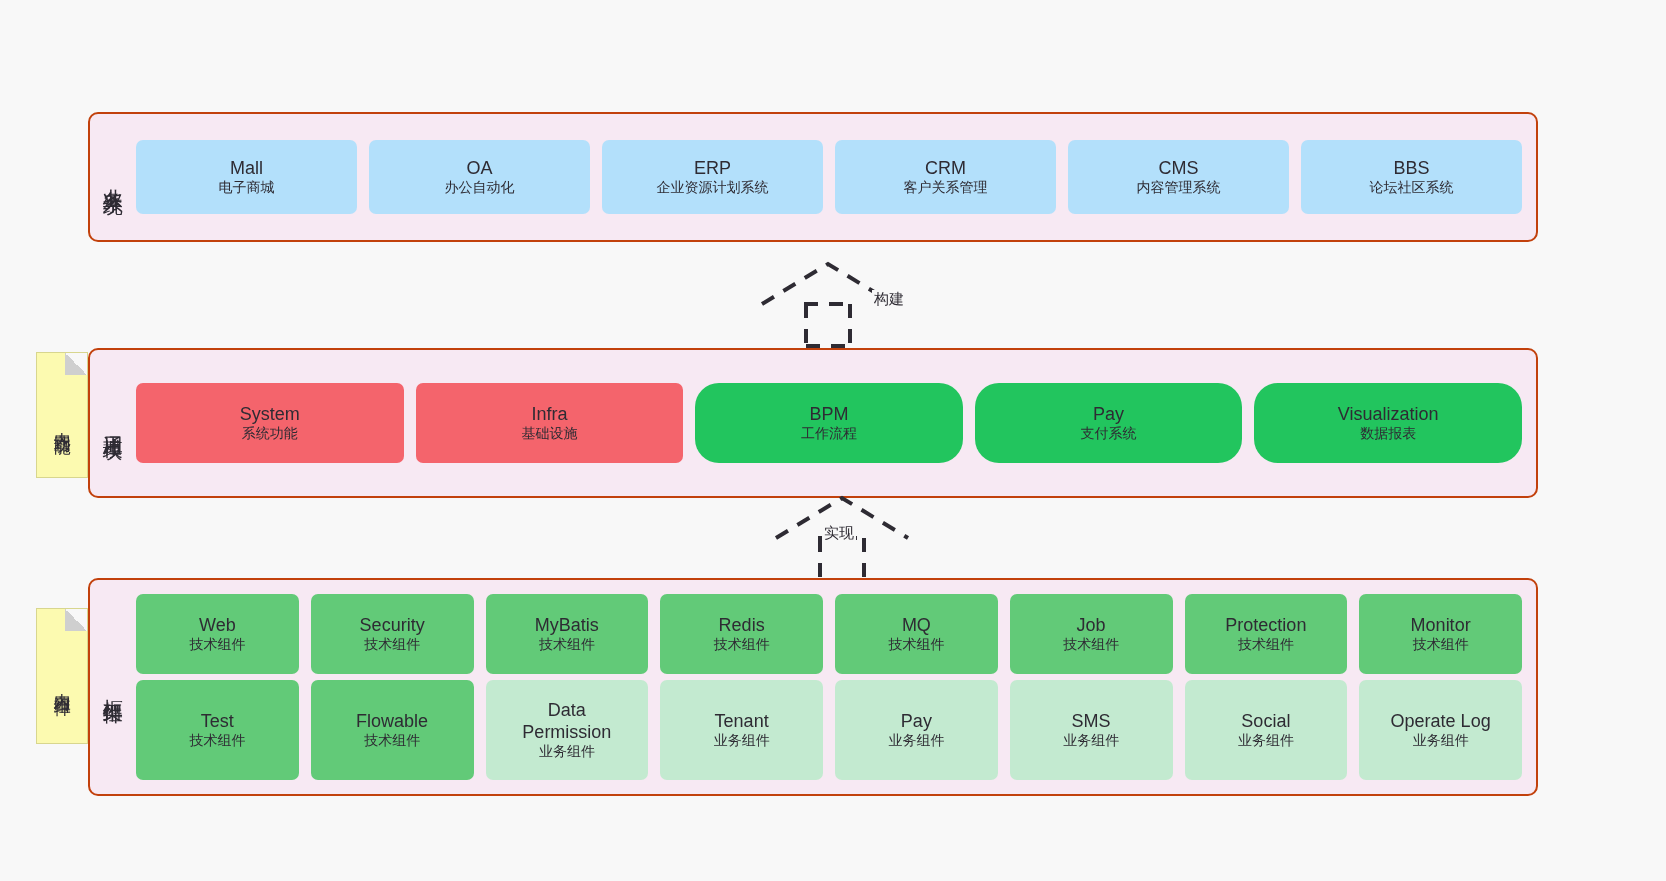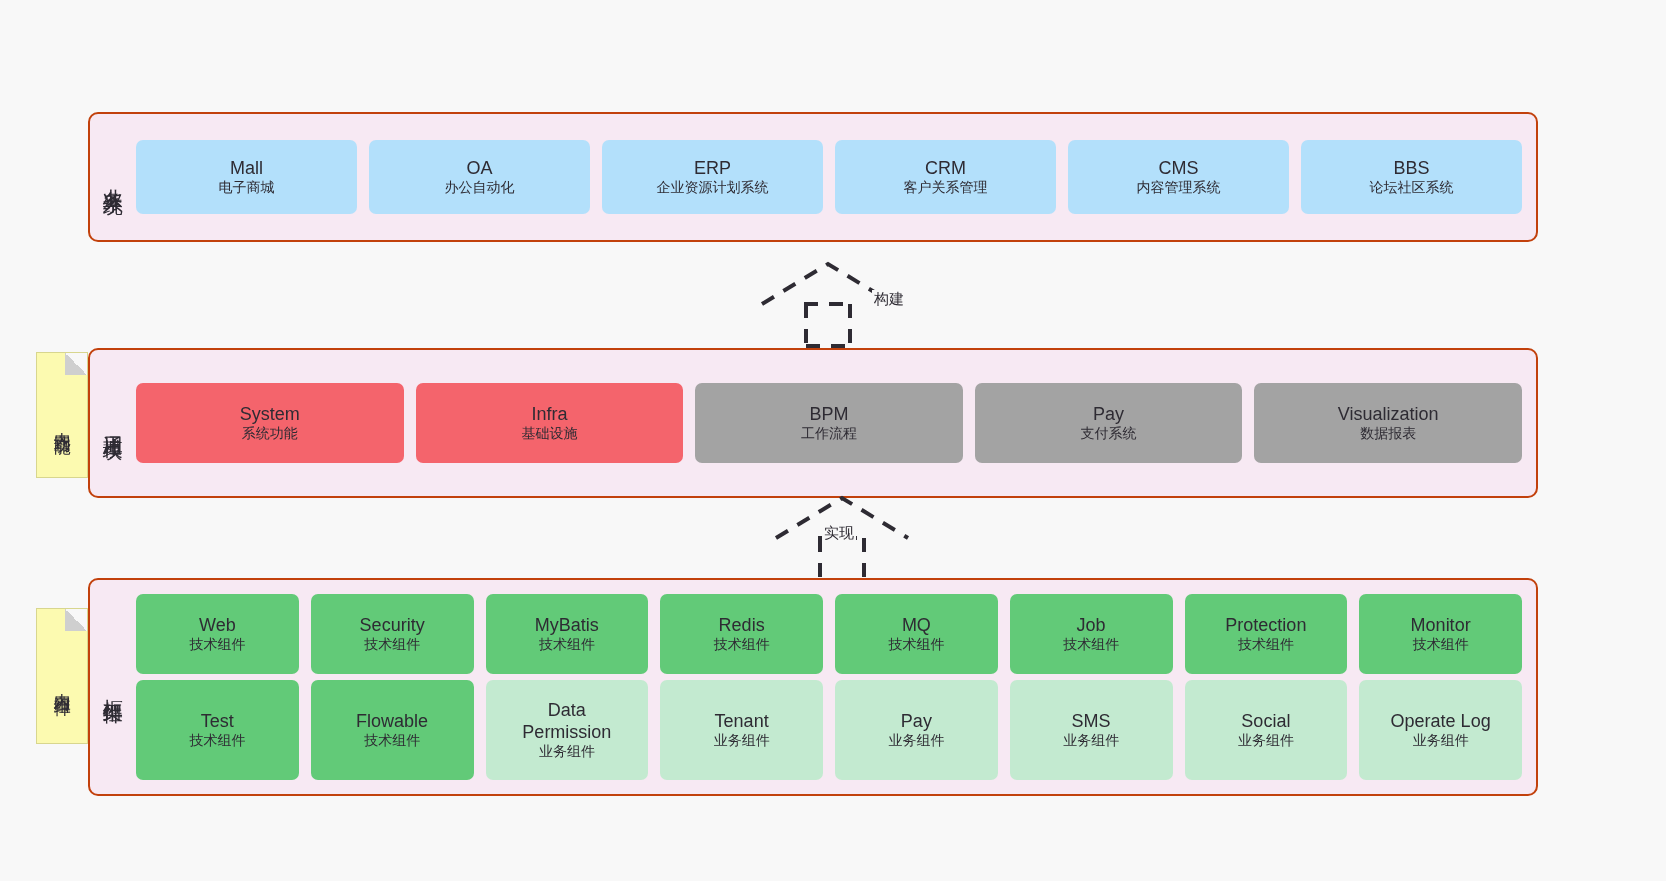--- a/index.html
+++ b/index.html
@@ -74,21 +74,21 @@
     text-align: center;
     color: #2e2b33;
     line-height: 1.2;
     padding: 6px 4px;
   }
   .card .en { font-size: 18px; }
   .card .cn { font-size: 14px; }
 
   .card.blue        { background: #b3e0fb; }
   .card.red-strong  { background: #f4646c; }
-  .card.red-soft    { background: #a3a3a3; }
+  .card.red-soft    { background: #22c55e; border-radius: 24px; }
   .card.green-strong{ background: #62ca78; }
   .card.green-soft  { background: #c3ead0; }
 
   
   .note {
     position: absolute;
     background: #fcfab0;
     border: 1px solid #d8d68e;
     display: flex;
     align-items: center;

